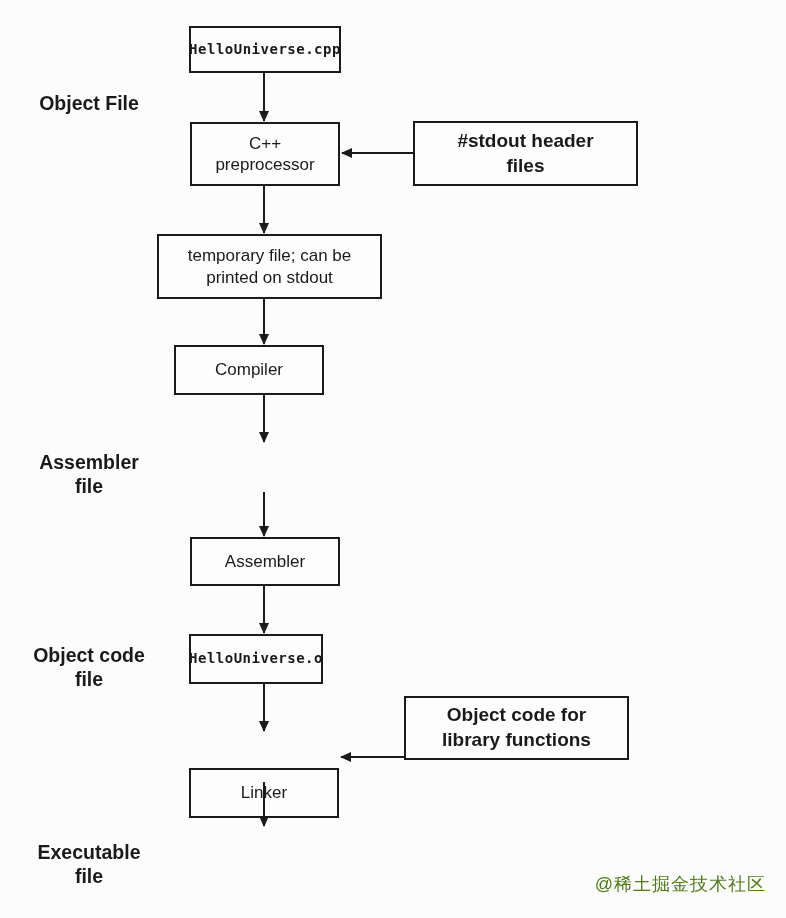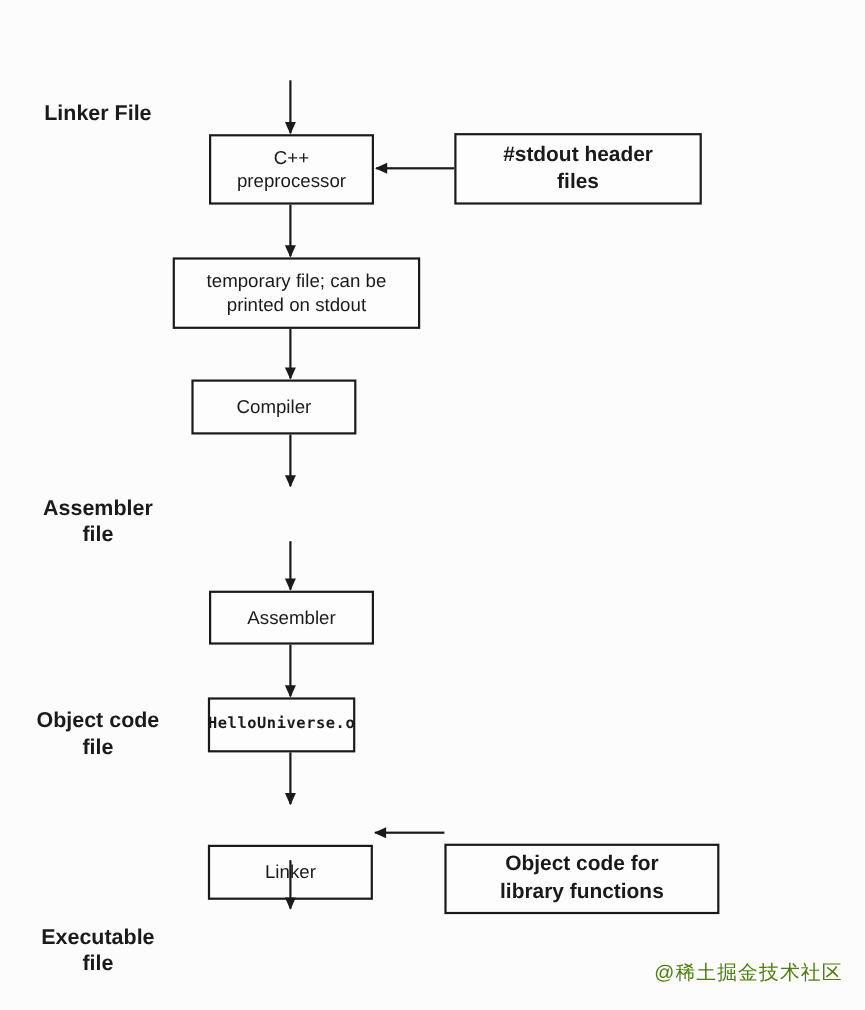--- a/index.html
+++ b/index.html
@@ -90,44 +90,45 @@
     font-size: 18px;
     color: #4d7c0f;
     letter-spacing: 1px;
   }
 </style>
 </head>
 <body>
 
 <div id="canvas">
 
+  <div class="box mono" style="left:189px; top:26px; width:152px; height:47px">HelloUniverse.cpp</div>
 
   <div class="box plain" style="left:190px; top:122px; width:150px; height:64px">C++
 preprocessor</div>
 
   <div class="box plain" style="left:157px; top:234px; width:225px; height:65px">temporary file; can be
 printed on stdout</div>
 
   <div class="box plain" style="left:174px; top:345px; width:150px; height:50px">Compiler</div>
 
 
   <div class="box plain" style="left:190px; top:537px; width:150px; height:49px">Assembler</div>
 
   <div class="box mono" style="left:189px; top:634px; width:134px; height:50px">HelloUniverse.o</div>
 
   <div class="box plain" style="left:189px; top:768px; width:150px; height:50px">Linker</div>
 
 
   <div class="box bold-note" style="left:413px; top:121px; width:225px; height:65px">#stdout header
 files</div>
 
-  <div class="box bold-note" style="left:404px; top:767px; width:250px; height:64px">Object code for
+  <div class="box bold-note" style="left:404px; top:696px; width:225px; height:64px">Object code for
 library functions</div>
 
-  <div class="side-label" style="left:18px; top:91px; width:142px">Linker File</div>
+  <div class="side-label" style="left:18px; top:91px; width:142px">Object File</div>
 
   <div class="side-label" style="left:18px; top:450px; width:142px">Assembler
 file</div>
 
   <div class="side-label" style="left:12px; top:643px; width:154px">Object code
 file</div>
 
   <div class="side-label" style="left:18px; top:840px; width:142px">Executable
 file</div>
 

